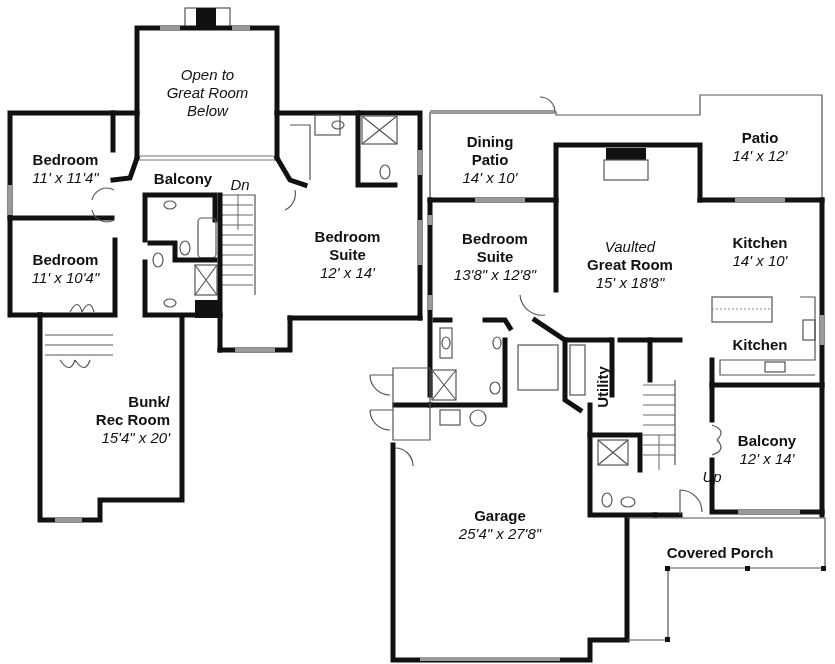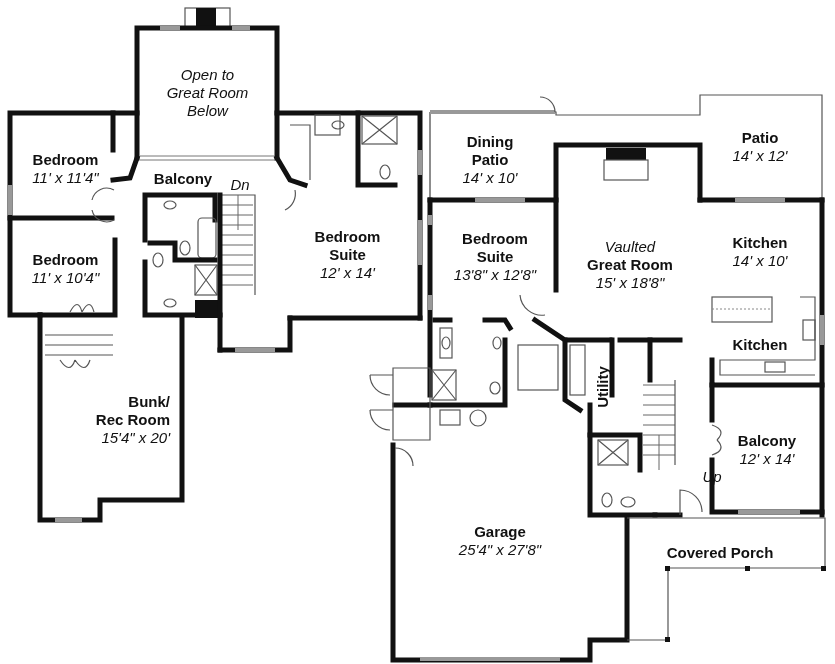--- a/index.html
+++ b/index.html
@@ -240,19 +240,19 @@
 <div class="lbl" style="left:568px;top:378px;width:70px;transform:rotate(-90deg);">
   <b>Utility</b>
 </div>
 <div class="lbl" style="left:722px;top:432px;width:90px;">
   <b>Balcony</b>
   <span>12' x 14'</span>
 </div>
 <div class="lbl" style="left:650px;top:468px;width:28px;margin-left:48px;">
   <span>Up</span>
 </div>
-<div class="lbl" style="left:440px;top:523px;width:120px;">
+<div class="lbl" style="left:440px;top:507px;width:120px;">
   <b>Garage</b>
   <span>25'4" x 27'8"</span>
 </div>
 <div class="lbl" style="left:650px;top:544px;width:140px;">
   <b>Covered Porch</b>
 </div>
 
 </body></html>

